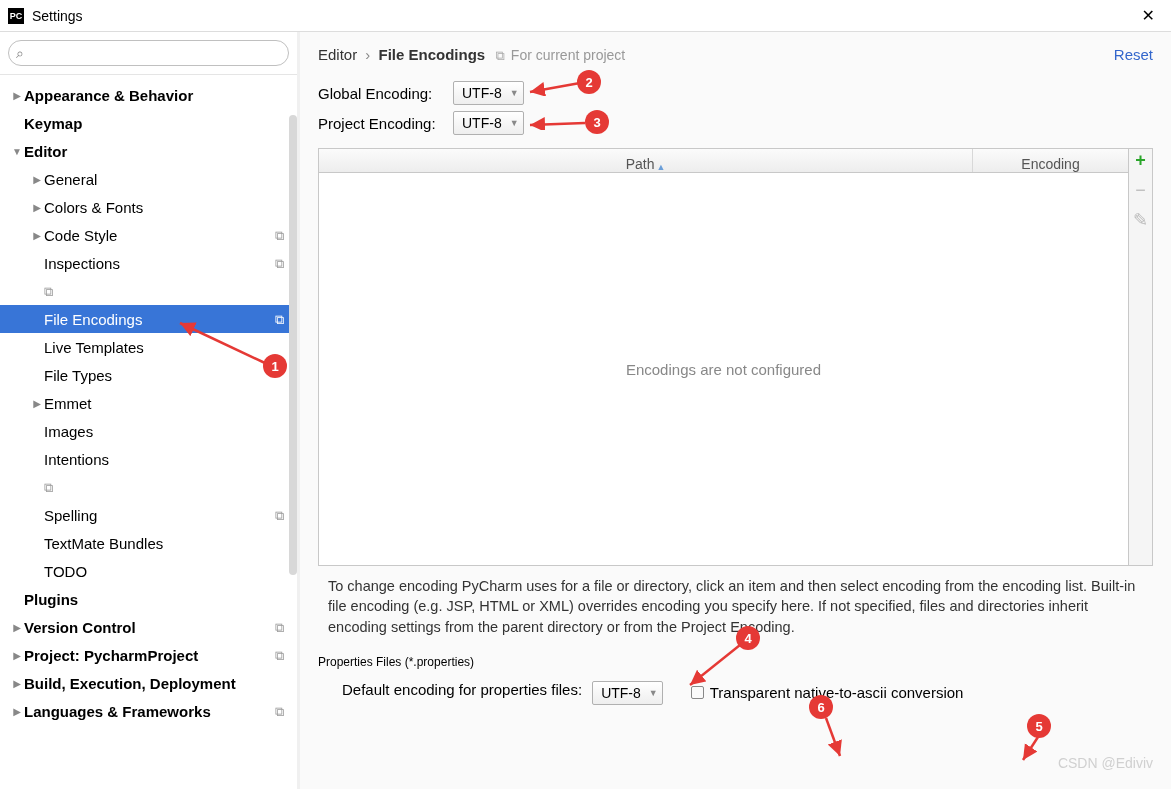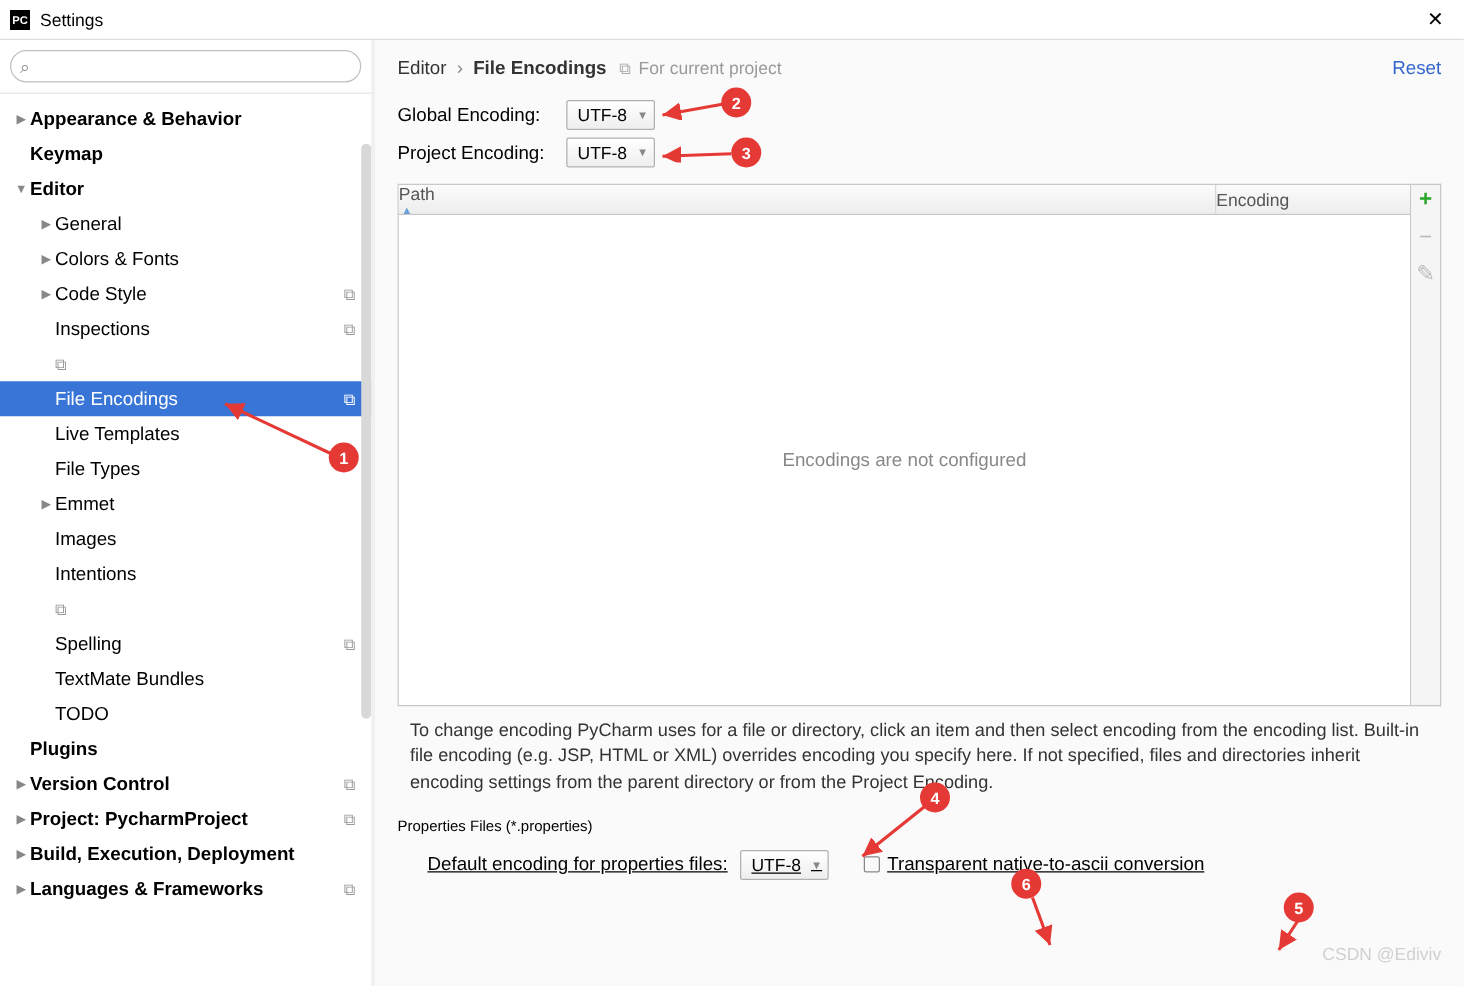--- a/index.html
+++ b/index.html
@@ -48,35 +48,35 @@
 .form-area { padding: 4px 18px; }
 .form-row { display: flex; align-items: center; height: 30px; }
 .form-row .lbl { width: 135px; font-size: 15px; }
 .dropdown { display: inline-flex; align-items: center; height: 24px; border: 1px solid #b0b0b0; background: linear-gradient(#fff,#eee); padding: 0 4px 0 8px; border-radius: 2px; cursor: pointer; font-size: 14px; }
 .dropdown .dd-caret { margin-left: 8px; font-size: 9px; color: #888; }
 
 
 .table-wrap { margin: 6px 18px 0; display: flex; }
 .table { flex: 1; border: 1px solid #c8c8c8; background: #fff; }
 .table-header { display: flex; height: 24px; background: linear-gradient(#fbfbfb,#ededed); border-bottom: 1px solid #c8c8c8; }
-.th { display: flex; align-items: flex-start; justify-content: center; font-size: 14px; color: #555; border-right: 1px solid #d8d8d8; flex-direction: column; }
+.th { display: flex; align-items: flex-end; justify-content: center; font-size: 14px; color: #555; border-right: 1px solid #d8d8d8; }
 .th:first-child { flex: 1; }
 .th:last-child { width: 155px; border-right: none; }
 .th .sort { font-size: 9px; color: #6a9ed8; margin-left: 2px; }
 .table-body { height: 392px; display: flex; align-items: center; justify-content: center; color: #888; font-size: 15px; }
 .table-tools { width: 24px; display: flex; flex-direction: column; align-items: center; padding-top: 2px; gap: 12px; border-top: 1px solid #c8c8c8; border-right: 1px solid #c8c8c8; border-bottom: 1px solid #c8c8c8; background: #f5f5f5; }
 .tool-btn { font-size: 18px; color: #bbb; cursor: pointer; line-height: 1; }
 .tool-btn.add { color: #2aa52a; font-weight: bold; }
 
 
 .help { padding: 10px 28px 0 28px; font-size: 14.5px; color: #333; line-height: 1.4; }
 
 
 .props-title { padding: 18px 18px 0; font-size: 12px; }
-.props-row { padding: 12px 18px 0 42px; display: flex; align-items: center; gap: 10px; font-size: 15px; text-decoration: underline; }
+.props-row { padding: 12px 18px 0 42px; display: flex; gap: 10px; font-size: 15px; }
 .checkbox-wrap { margin-left: 18px; display: flex; align-items: center; gap: 6px; }
 .checkbox { width: 13px; height: 13px; border: 1px solid #888; border-radius: 2px; }
 
 
 .footer { position: absolute; bottom: 0; right: 0; left: 0; height: 48px; display: flex; align-items: center; justify-content: flex-end; gap: 8px; padding: 0 18px; border-top: 1px solid #ddd; background: #fafafa; }
 .btn { height: 28px; min-width: 76px; padding: 0 16px; border: 1px solid #b0b0b0; background: linear-gradient(#fff,#eee); border-radius: 3px; cursor: pointer; font-size: 14px; }
 .btn.primary { background: #3875d7; border-color: #2a5db0; color: #fff; font-weight: 500; }
 
 
 .ann-badge { position: absolute; width: 24px; height: 24px; border-radius: 50%; background: #e53935; color: #fff; font-size: 13px; font-weight: bold; display: flex; align-items: center; justify-content: center; z-index: 50; pointer-events: none; }

